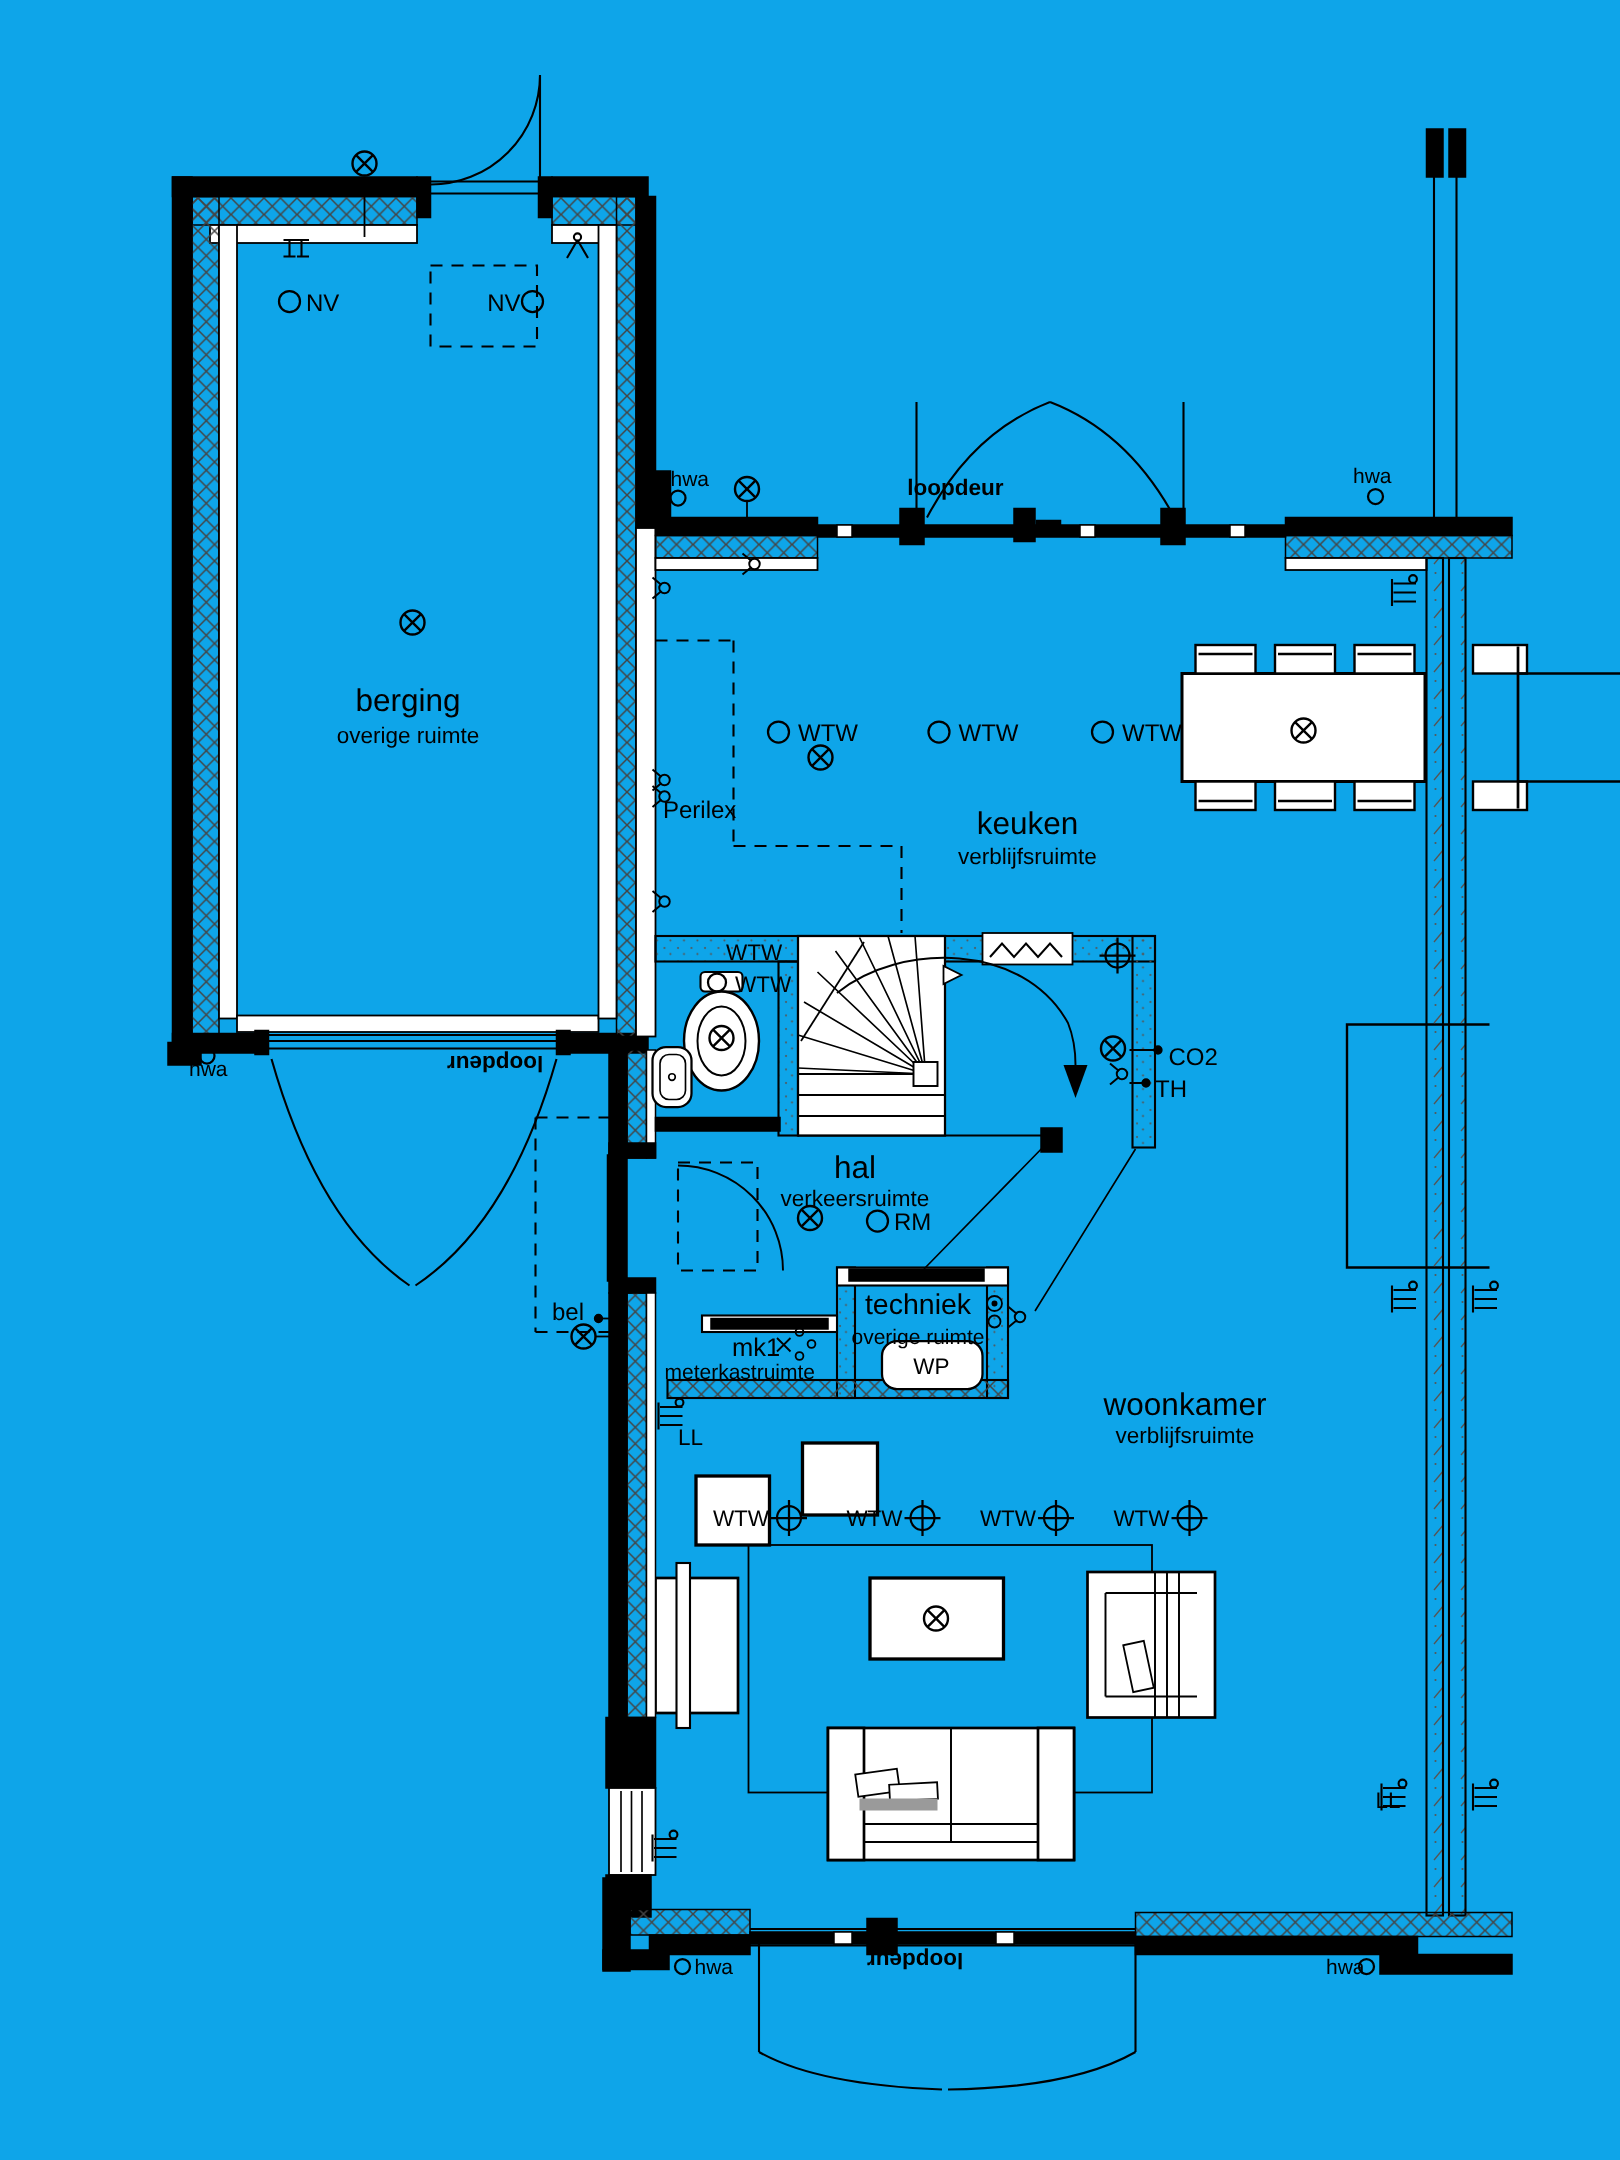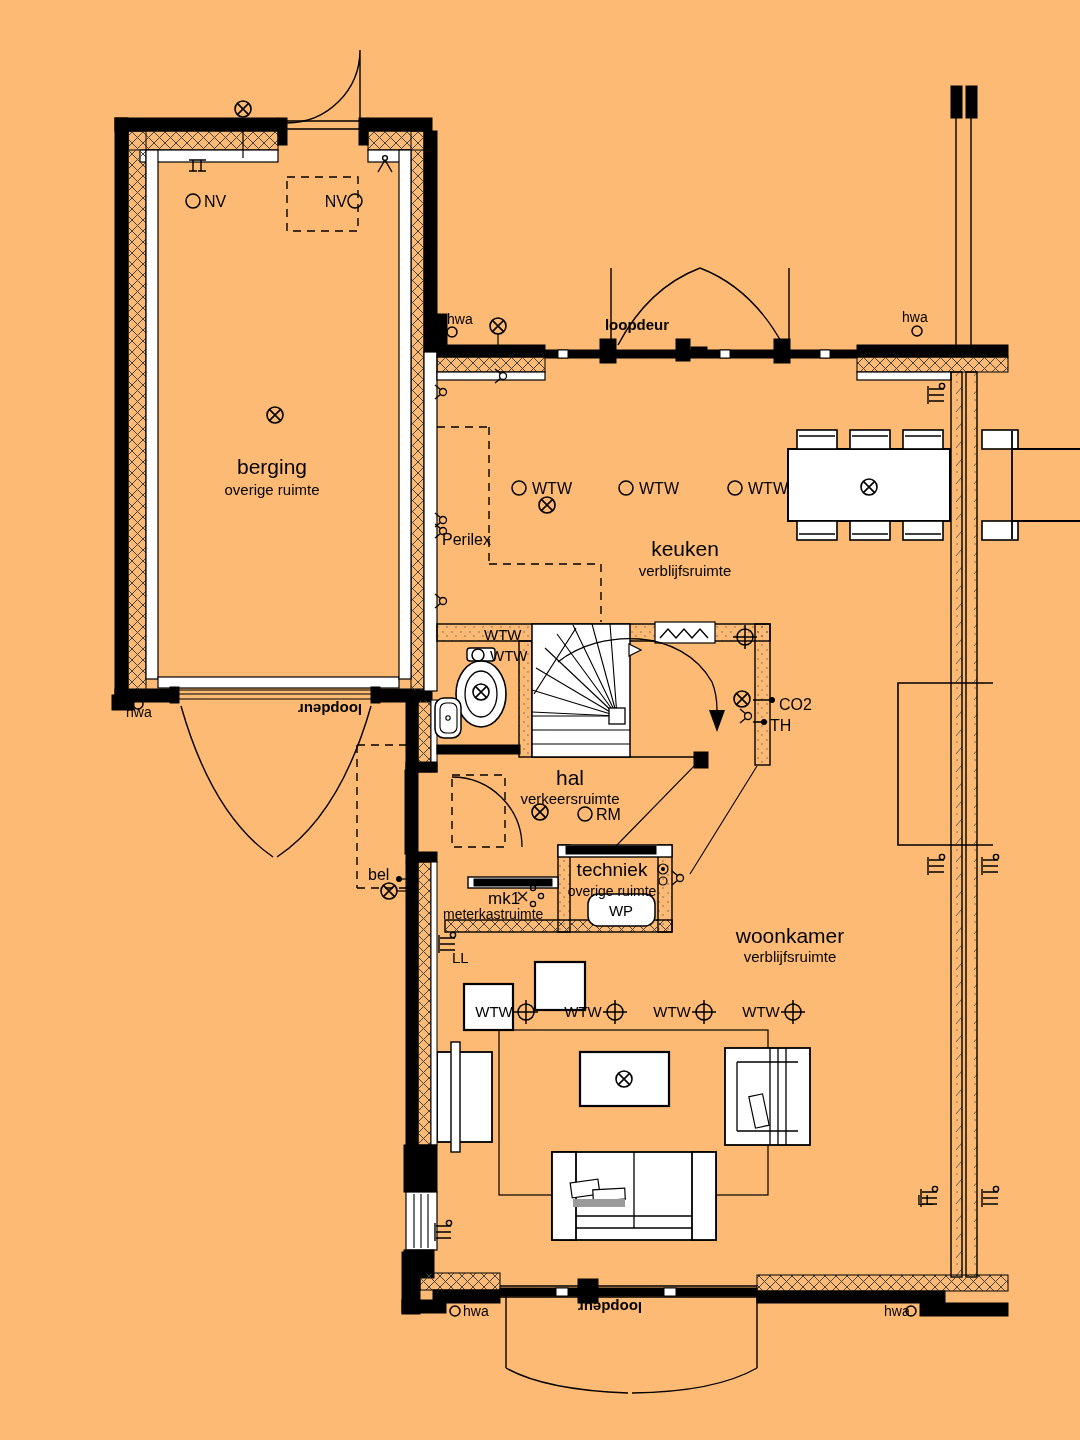--- a/index.html
+++ b/index.html
@@ -1,16 +1,16 @@
 <!DOCTYPE html>
 <html><head>
 <meta charset="utf-8">
 <style>
   html,body{margin:0;padding:0;background:#fff;}
-  .plan-wrap{width:1080px;height:1440px;background:#fdba74;position:relative;
+  .plan-wrap{width:1080px;height:1440px;background:#0ea5e9;position:relative;
     font-family:"Liberation Sans", sans-serif;}
   svg{display:block;}
   text{fill:#000;font-family:"Liberation Sans", sans-serif;}
   .t-room{font-size:21px;}
   .t-sub{font-size:15px;}
   .t-lab{font-size:16px;}
   .t-small{font-size:14px;}
   .t-bold{font-weight:bold;font-size:15px;}
 </style>
 </head>

